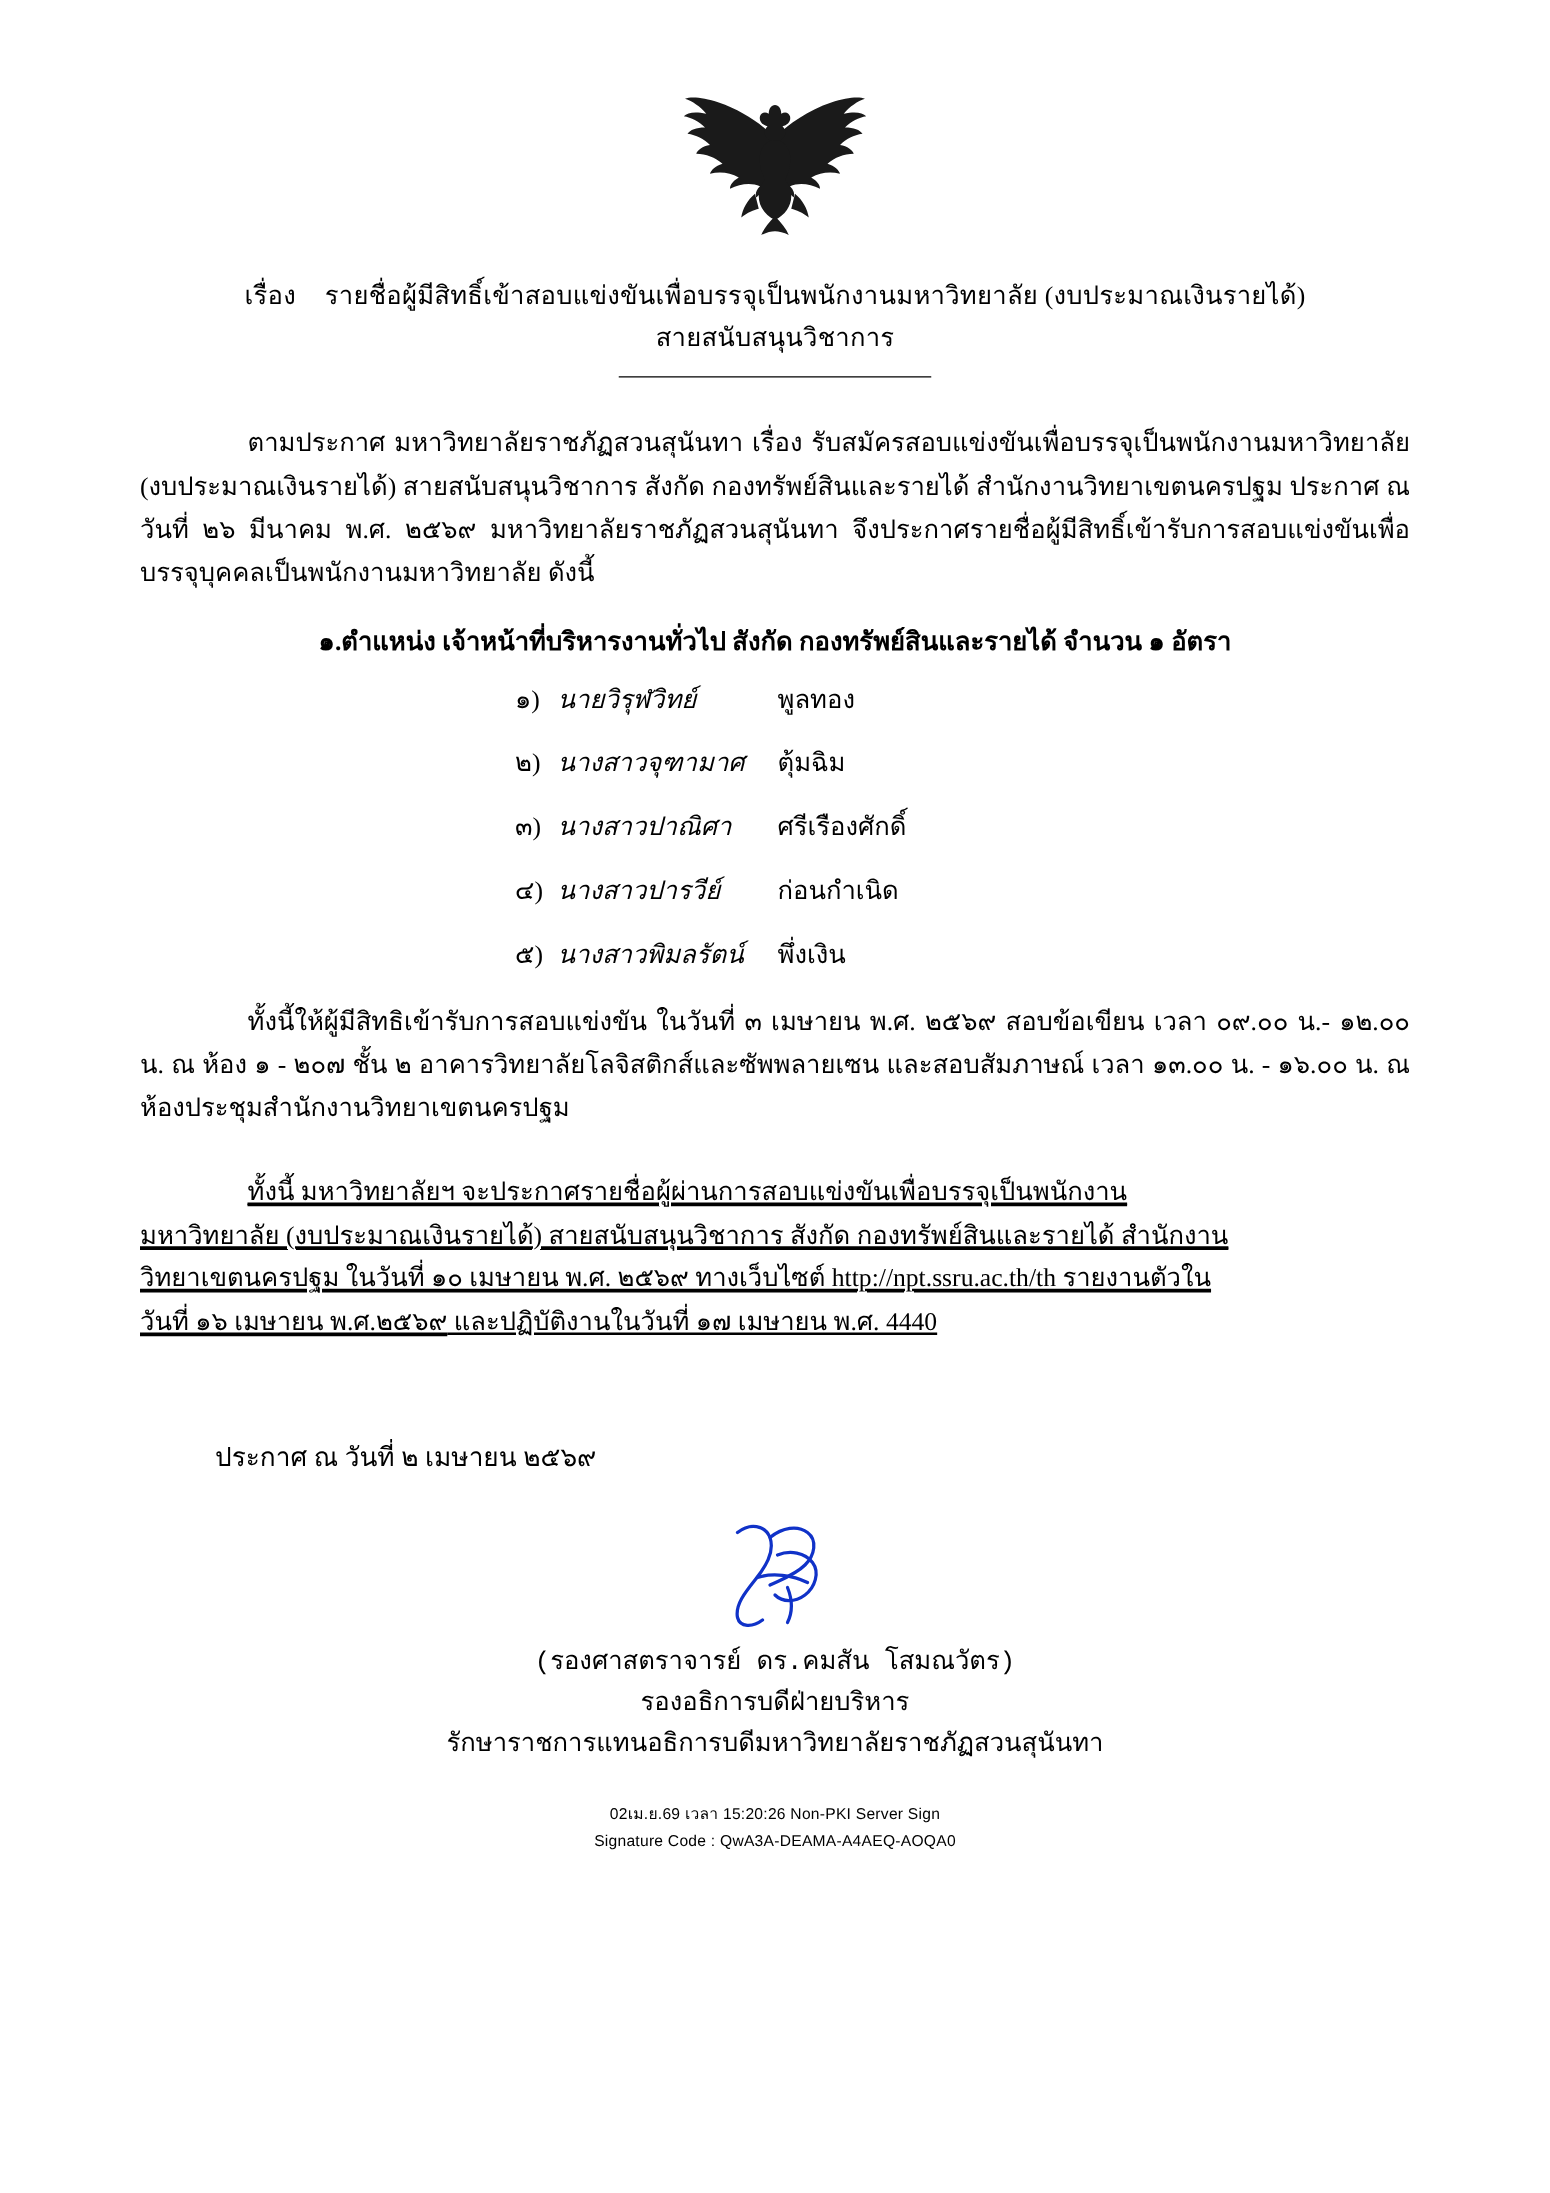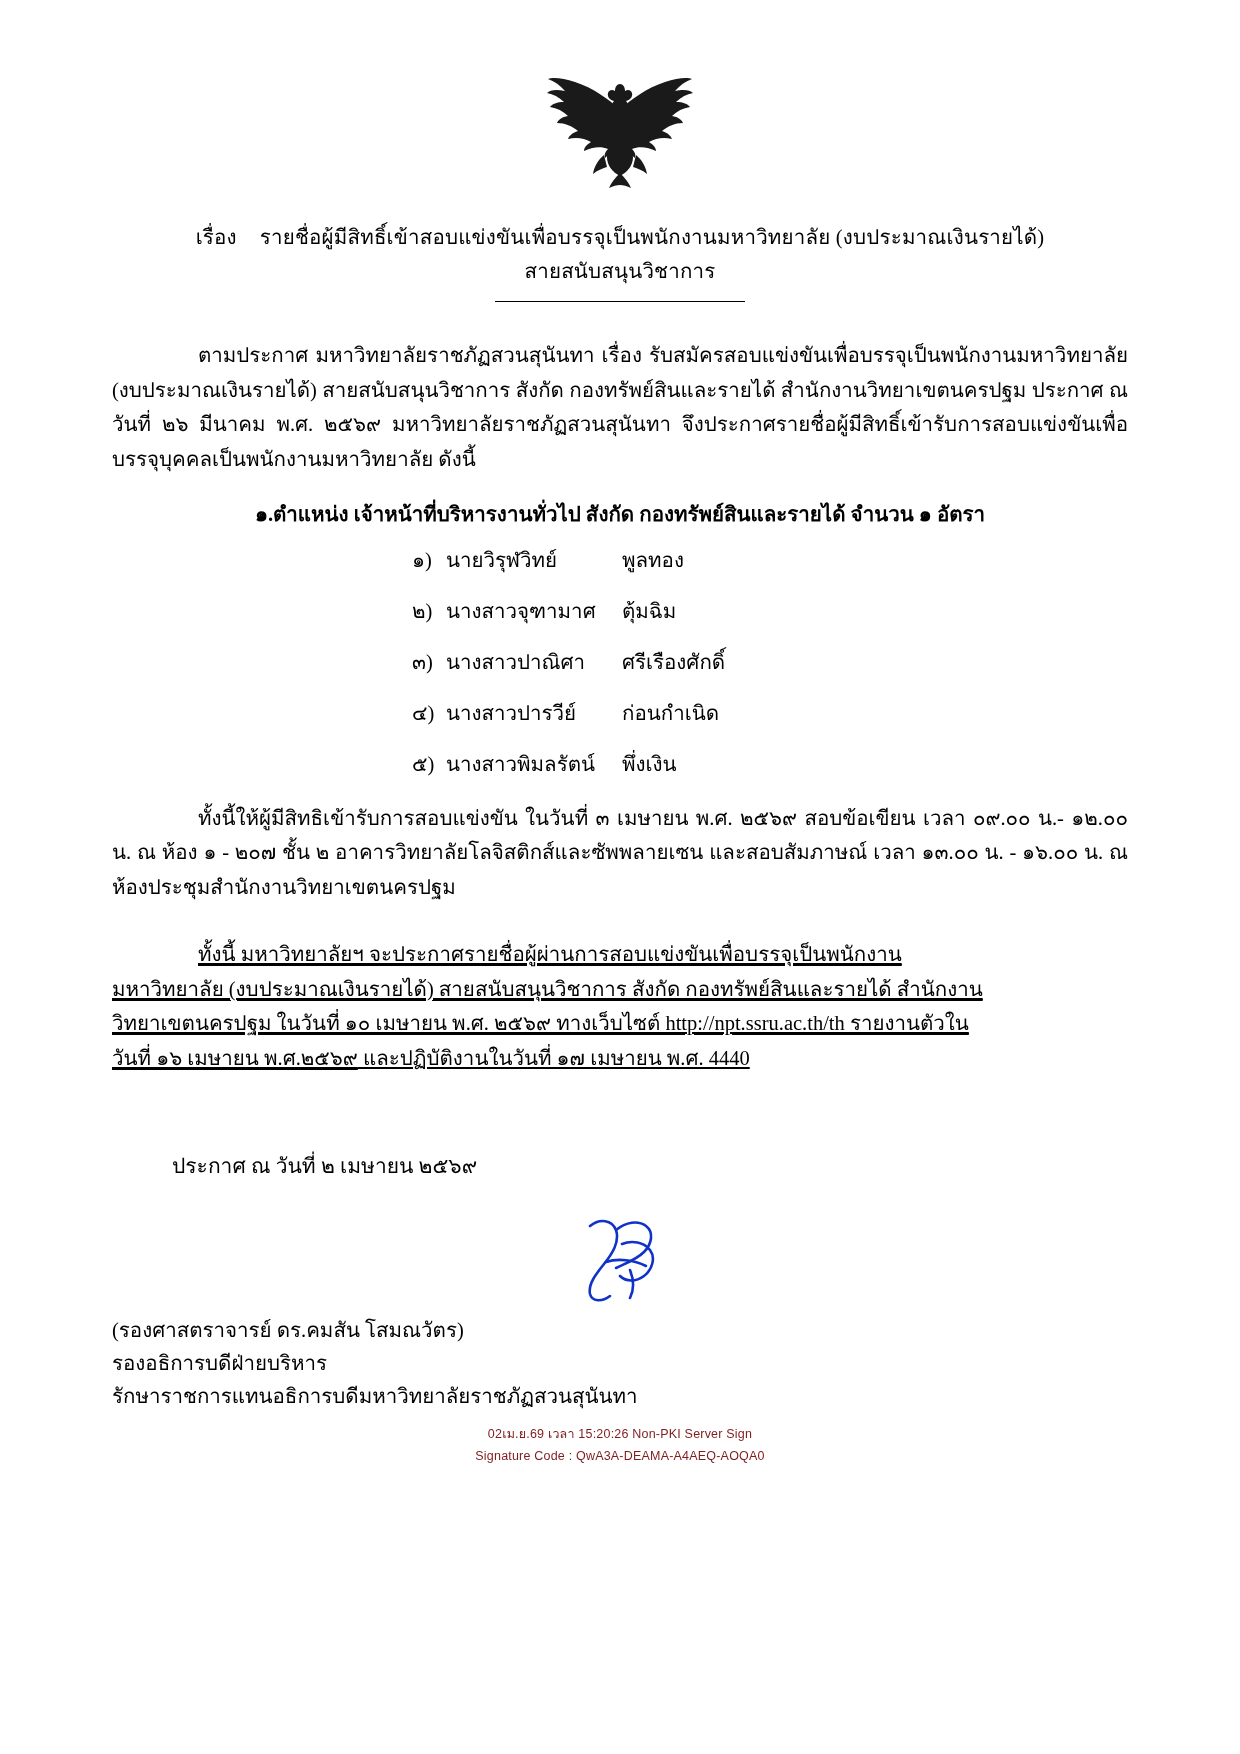--- a/index.html
+++ b/index.html
@@ -93,20 +93,21 @@
     margin-bottom: 19px;
     display: flex;
   }
   .name-row .num {
     width: 34px;
     flex: 0 0 34px;
   }
   .name-row .fname {
     width: 176px;
     flex: 0 0 176px;
+    font-style: italic;
   }
   .name-row .lname {
     flex: 1 1 auto;
   }
 
   .para2 {
     margin-top: 10px;
     font-size: 20.5px;
     line-height: 34.5px;
     text-align: justify;
@@ -135,30 +136,31 @@
     margin-top: 28px;
     display: flex;
     justify-content: center;
   }
   .sig {
     width: 120px;
     height: 96px;
   }
   .sig-names {
     margin-top: 8px;
-    text-align: left;
+    text-align: center;
+    font-family: Liberation Mono, monospace;
   }
   .sig-names div {
     font-size: 20.5px;
     line-height: 33px;
   }
   .stamp {
-    margin-top: 10px;
-    text-align: center;
-    color: #7f1d1d;
+    margin-top: 27px;
+    text-align: center;
+    color: #000000;
   }
   .stamp div {
     font-family: "Liberation Sans", "DejaVu Sans", sans-serif;
     font-size: 12.5px;
     line-height: 22px;
     letter-spacing: 0.2px;
   }
 </style>
 </head>
 <body>

